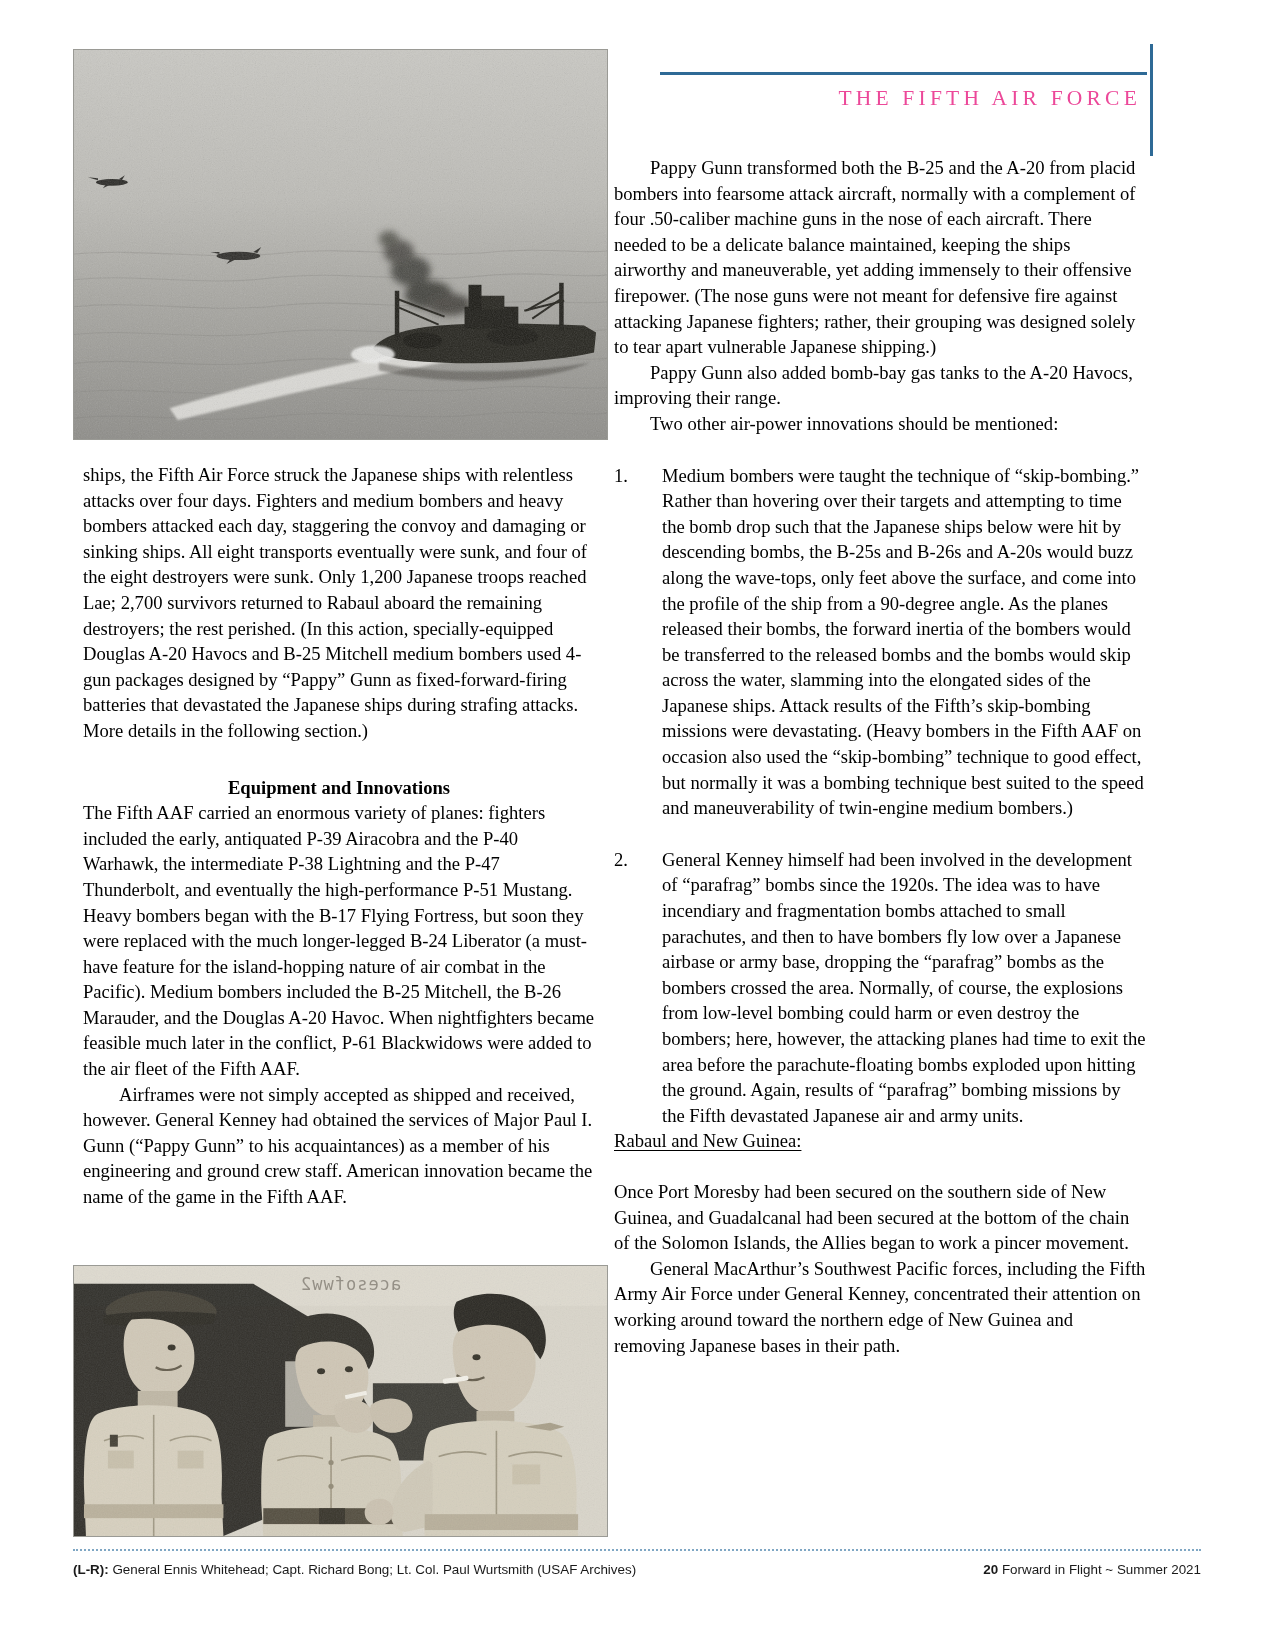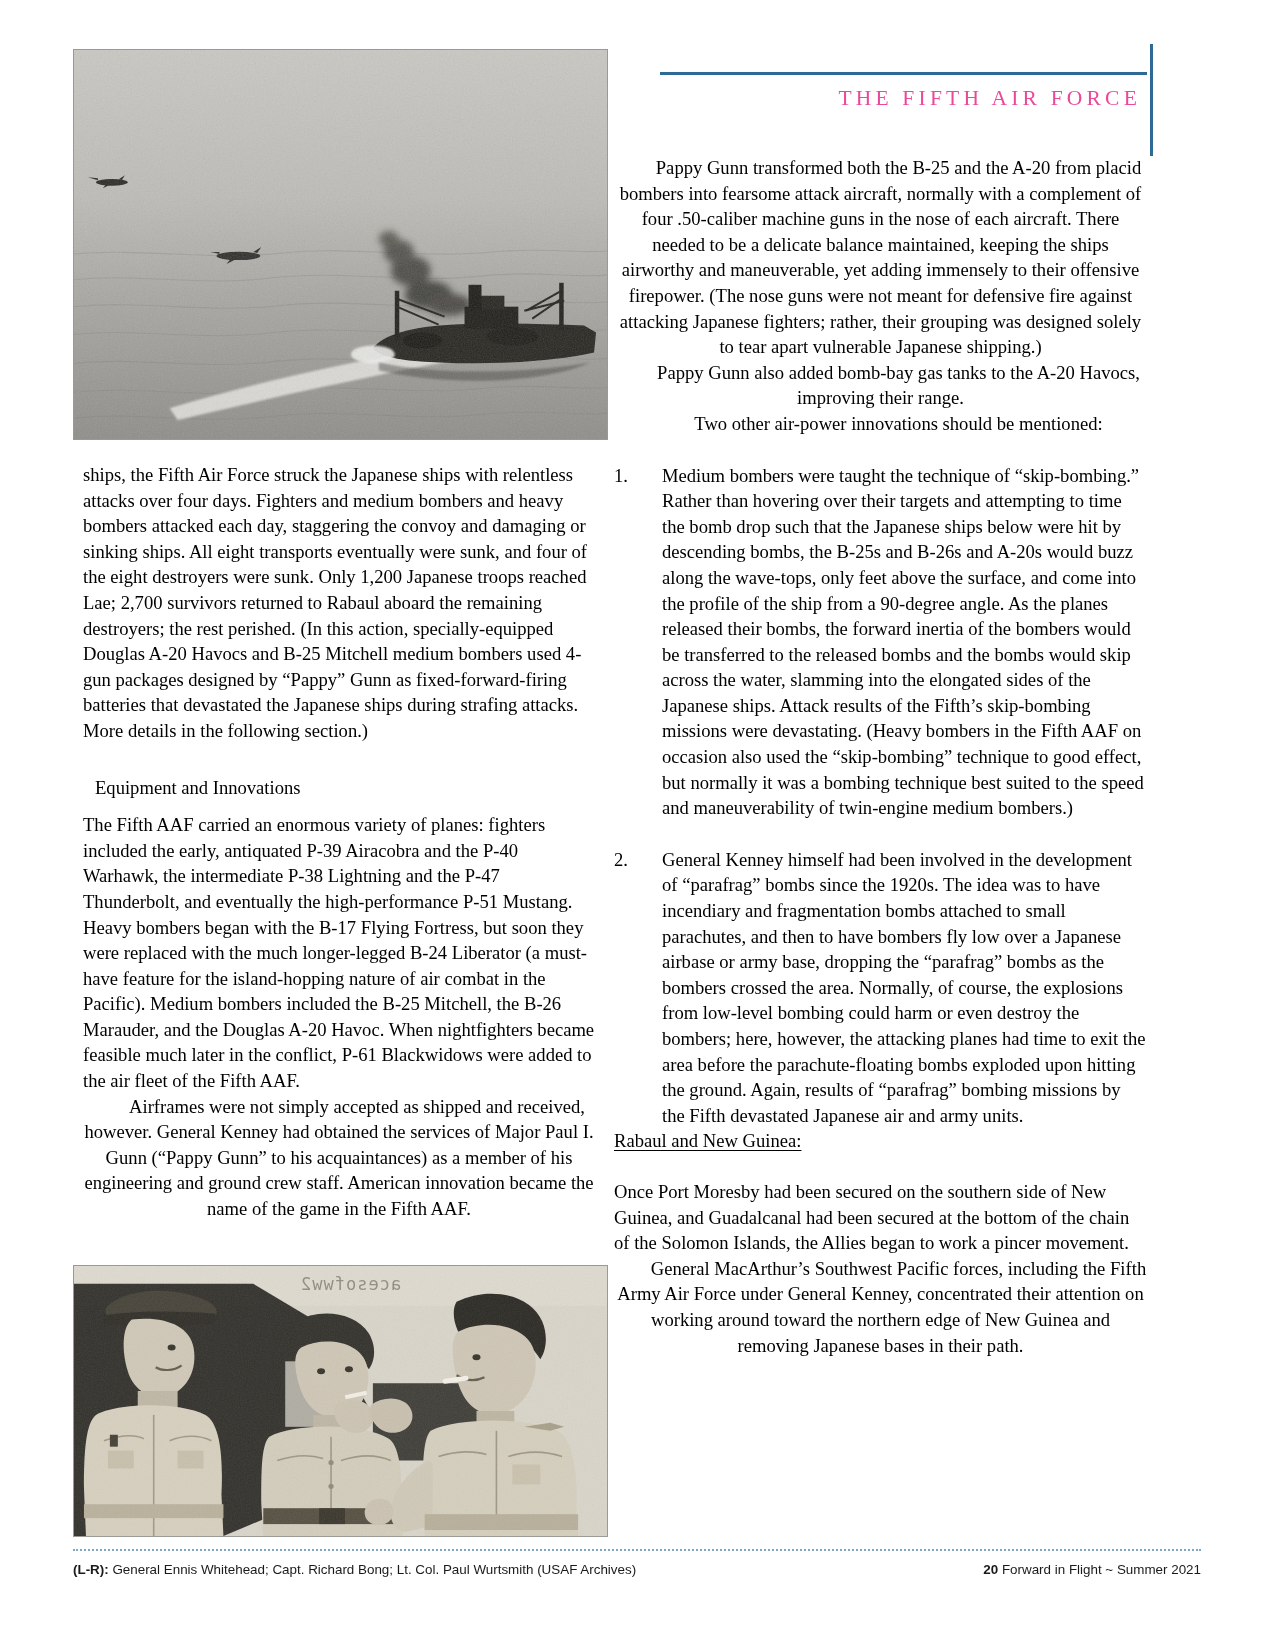--- a/index.html
+++ b/index.html
@@ -110,27 +110,28 @@
     width: 512px;
   }
   .col-right {
     left: 614px;
     top: 155px;
     width: 533px;
   }
   .col p {
     margin: 0;
   }
-  .col p.ind { text-indent: 36px; text-align: center; }
+  .col p.ind { text-indent: 36px; }
   .col p.gap-before { margin-top: 25px; }
   h3.sub {
-    margin: 12px;
+    margin: 0;
     font-size: 18.6px;
     line-height: 25.6px;
-    font-weight: normal;
+    font-weight: bold;
+    text-align: center;
   }
   h3.sub.spaced { margin-top: 31px; }
   .underline-head {
     margin: 0;
     margin-top: 27px;
     font-size: 18.6px;
     line-height: 25.6px;
     text-decoration: underline;
     text-underline-offset: 3px;
   }

